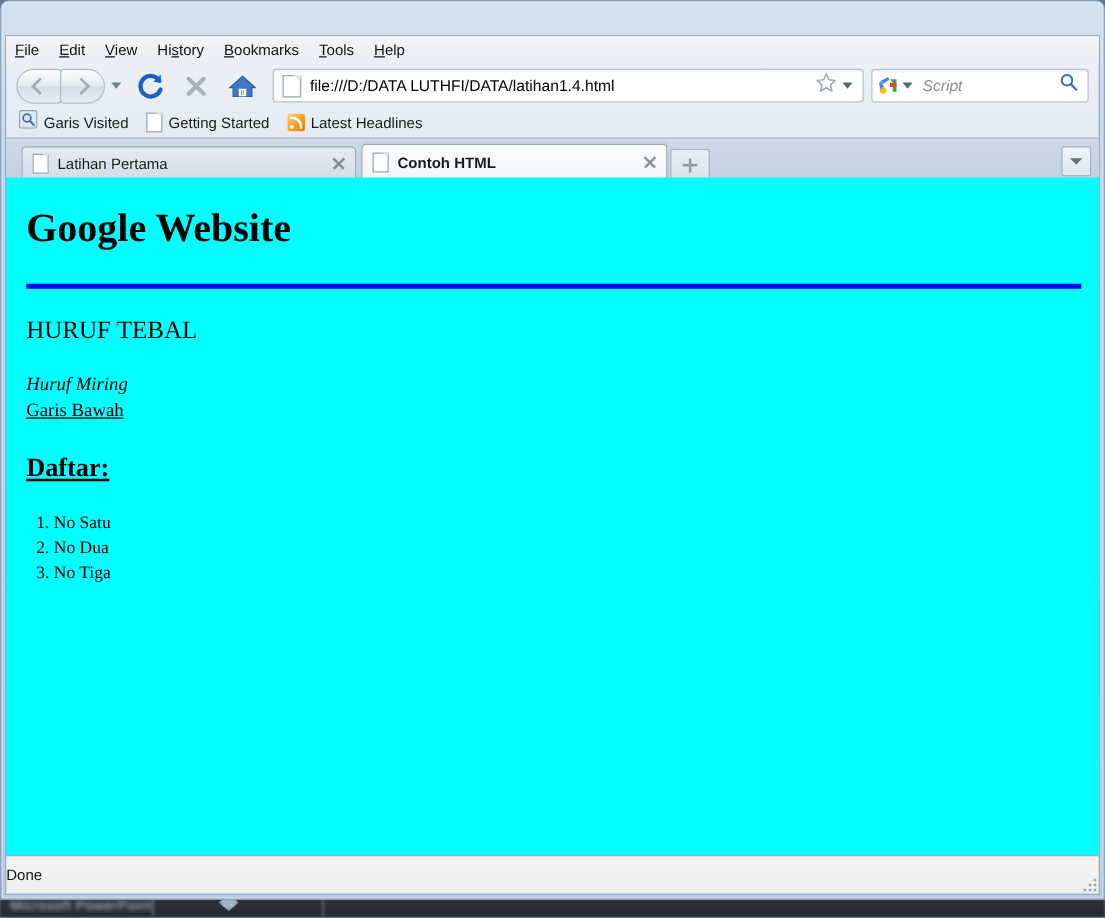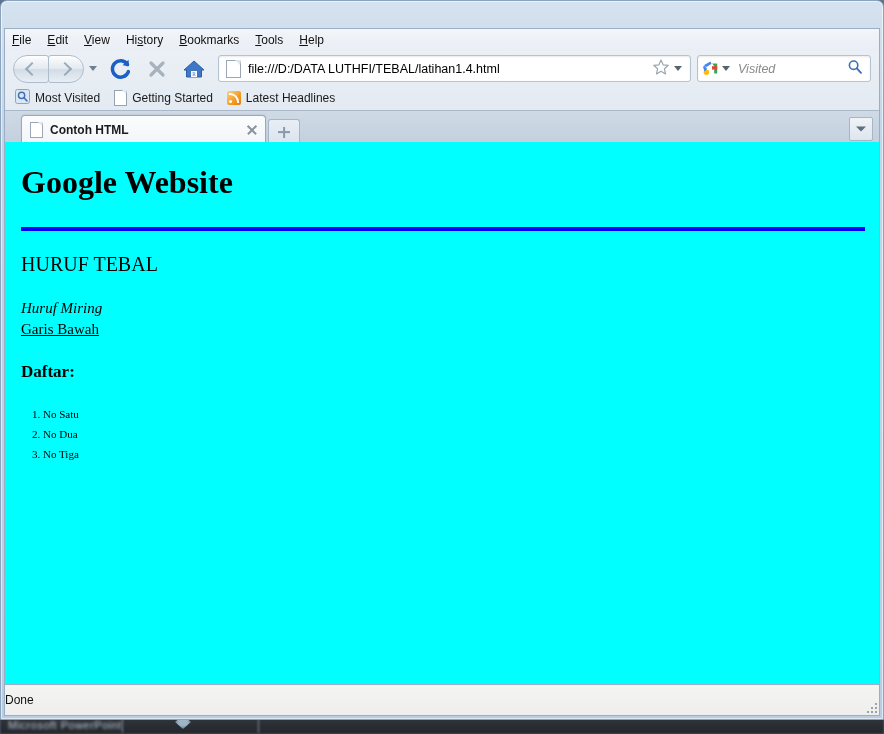--- a/index.html
+++ b/index.html
@@ -324,23 +324,23 @@
   }
   #doc-hr {
     height: 4px; background: #0000ff; border: none;
     margin: 26px 0 0 0; width: 100%;
   }
   #doc-h3 {
     font-size: 20px; font-weight: normal; margin: 22px 0 0 0;
   }
   #doc-italic { font-style: italic; font-size: 15px; margin: 24px 0 0 0; }
   #doc-underline { text-decoration: underline; font-size: 15px; margin: 4px 0 0 0; }
-  #doc-h4 { font-size: 17px; font-weight: bold; margin: 24px 0 0 0; }
+  #doc-h4 { font-size: 21px; font-weight: bold; margin: 24px 0 0 0; text-decoration: underline; }
   #doc-list {
-    margin: 22px 0 0 0; padding-left: 22px; font-size: 11px; list-style: decimal;
+    margin: 22px 0 0 0; padding-left: 22px; font-size: 14px; list-style: decimal;
   }
   #doc-list li { margin: 0 0 0 0; line-height: 20px; }
   #doc-para { font-size: 15px; margin: 22px 0 0 0; }
 
   
   #status-bar {
     position: absolute; left: 4px; right: 4px; bottom: 4px; height: 32px;
     background: linear-gradient(180deg,#f4f4f2 0%,#eeeeec 100%);
     border: 1px solid #9aafc6;
     box-sizing: border-box;
@@ -410,72 +410,77 @@
       <div class="tool-icon" id="home-icon">
         <svg width="28" height="28" viewBox="0 0 28 28">
           <path d="M14 6 L24 15 L21.5 15 L21.5 22 L6.5 22 L6.5 15 L4 15 Z" fill="#3f77c4" stroke="#2a5ea8" stroke-width="1"></path>
           <rect x="11" y="16" width="6" height="6" fill="#ffffff"></rect>
           <text x="14" y="21" font-size="5.4" text-anchor="middle" fill="#3f77c4" font-family="Liberation Serif, serif">R</text>
         </svg>
       </div>
 
       <div id="url-bar">
         <div id="page-favicon"></div>
-        <div id="url-text">file:///D:/DATA LUTHFI/TEBAL/latihan1.4.html</div>
+        <div id="url-text">file:///D:/DATA LUTHFI/DATA/latihan1.4.html</div>
         <span id="bookmark-star">
           <svg width="18" height="18" viewBox="0 0 18 18">
             <path d="M9 2 L11.1 6.8 L16.3 7.3 L12.4 10.8 L13.5 15.9 L9 13.2 L4.5 15.9 L5.6 10.8 L1.7 7.3 L6.9 6.8 Z" fill="none" stroke="#9aa6b3" stroke-width="1.2" stroke-linejoin="round"></path>
           </svg>
         </span>
         <div id="url-dropdown"></div>
       </div>
 
       <div id="search-bar">
         <div id="google-icon">
           <svg width="15" height="15" viewBox="0 0 15 15">
             <path d="M7.4 0.6 L1.2 4.0 L3.0 6.2 L8.6 2.8 Z" fill="#4285f4"></path>
             <path d="M9.2 2.4 L14.2 2.4 L14.2 12.4 L11.2 12.4 L11.2 5.2 Z" fill="#34a853"></path>
             <path d="M9.0 5.2 L14.2 5.2 L14.2 8.6 L9.0 8.6 Z" fill="#ea4335"></path>
             <circle cx="3.4" cy="11.2" r="2.7" fill="#fbbc05"></circle>
             <path d="M1.0 4.2 L4.2 8.0 L1.4 10.6 L0.2 6.2 Z" fill="#4285f4"></path>
           </svg>
         </div>
         <div id="search-dropdown"></div>
-        <div id="search-placeholder">Visited</div>
+        <div id="search-placeholder">Script</div>
         <span id="search-magnifier">
           <svg width="16" height="16" viewBox="0 0 16 16">
             <circle cx="6.6" cy="6.2" r="4.2" fill="none" stroke="#3d6fb5" stroke-width="1.6"></circle>
             <path d="M9.8 9.4 L14 13.8" stroke="#3d6fb5" stroke-width="1.9" stroke-linecap="round"></path>
           </svg>
         </span>
       </div>
     </div>
 
     <div id="bookmarks-bar">
       <div class="bm-item">
         <span>
           <svg width="15" height="15" viewBox="0 0 15 15">
             <rect x="0.5" y="0.5" width="14" height="14" rx="2" fill="#dbe6f2" stroke="#8fa4ba"></rect>
             <circle cx="6.6" cy="6.4" r="3.1" fill="none" stroke="#3d6fb5" stroke-width="1.4"></circle>
             <path d="M9 8.8 L12 12" stroke="#3d6fb5" stroke-width="1.6" stroke-linecap="round"></path>
           </svg>
         </span>
-        <span class="bm-label">Most Visited</span>
+        <span class="bm-label">Garis Visited</span>
       </div>
       <div class="bm-item">
         <span class="bm-doc-icon"></span>
         <span class="bm-label">Getting Started</span>
       </div>
       <div class="bm-item">
         <span class="rss-icon"></span>
         <span class="bm-label">Latest Headlines</span>
       </div>
     </div>
 
     <div id="tab-bar">
+      <div class="tab inactive">
+        <span class="tab-favicon"></span>
+        <span class="tab-title">Latihan Pertama</span>
+        <span class="tab-close"></span>
+      </div>
       <div class="tab active">
         <span class="tab-favicon"></span>
         <span class="tab-title">Contoh HTML</span>
         <span class="tab-close"></span>
       </div>
       <div id="new-tab-btn"></div>
       <div id="tab-list-btn"></div>
     </div>
   </div>
 

